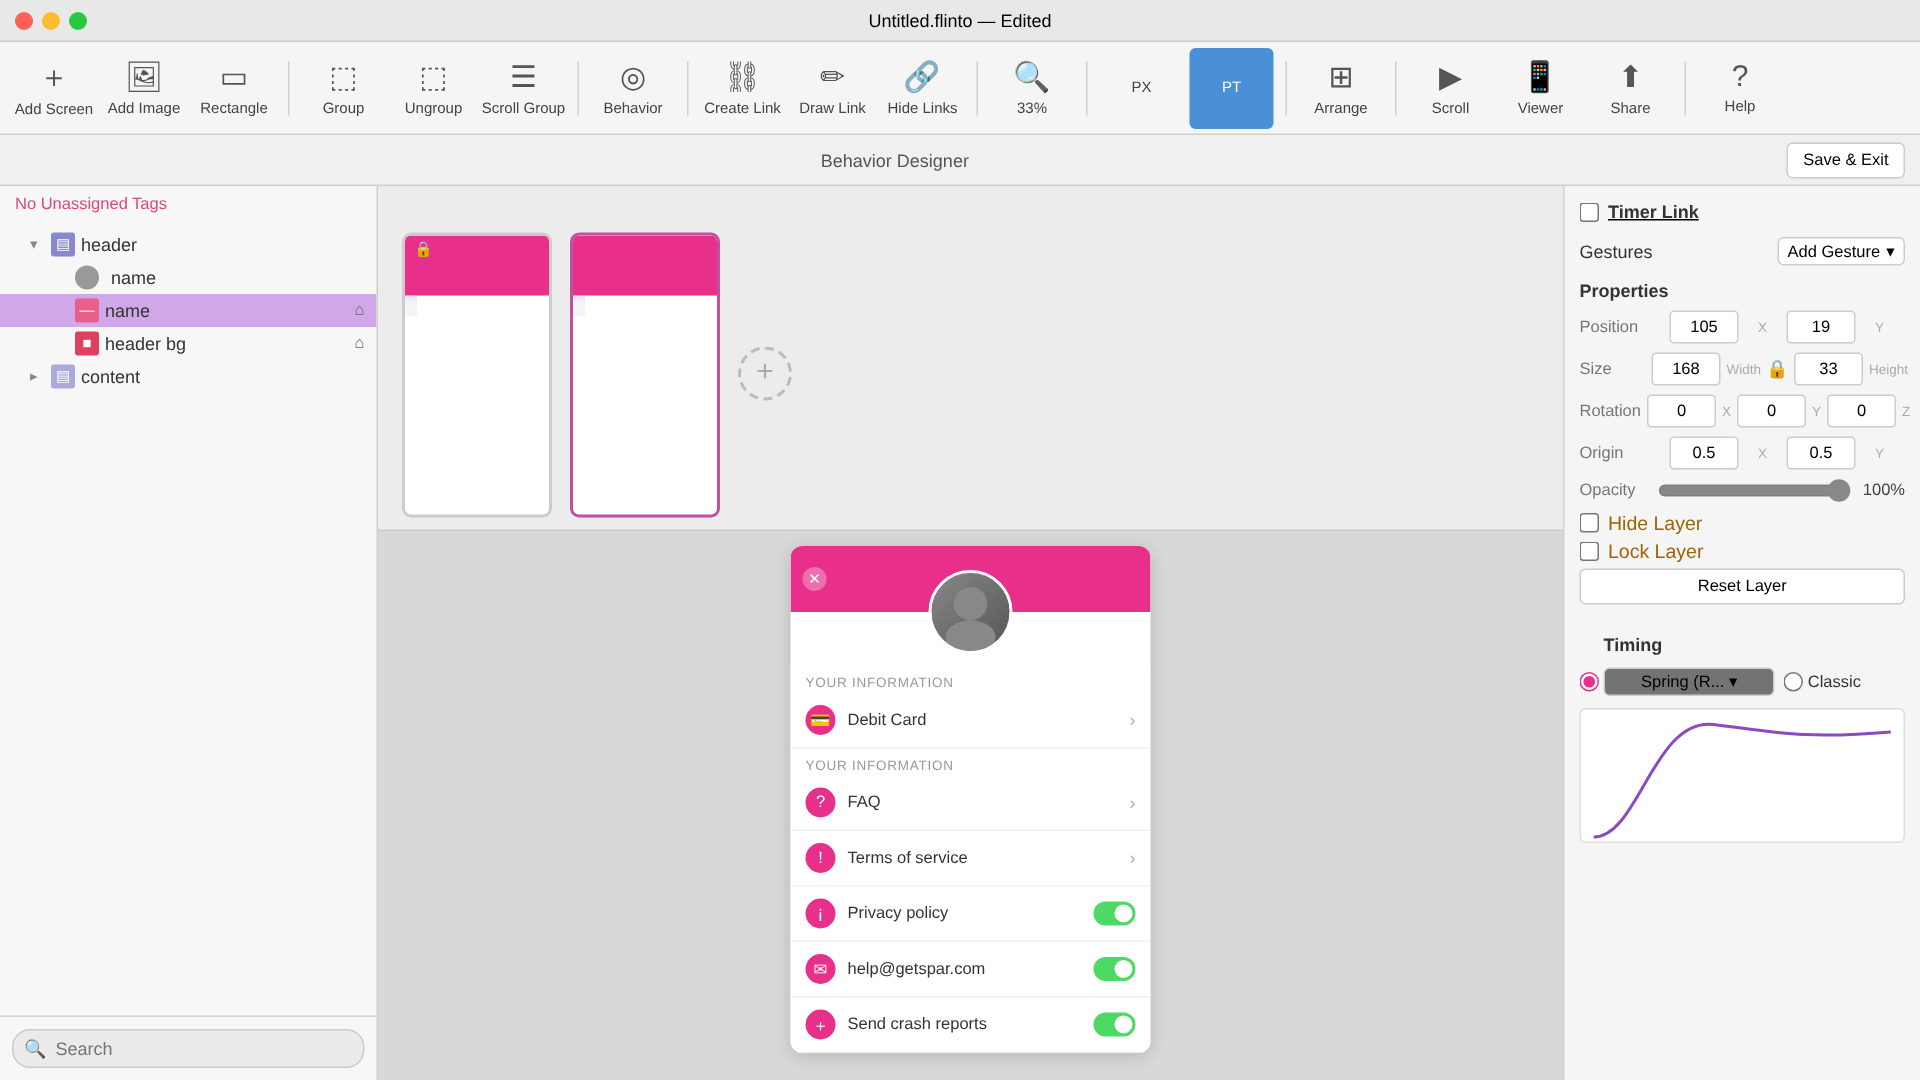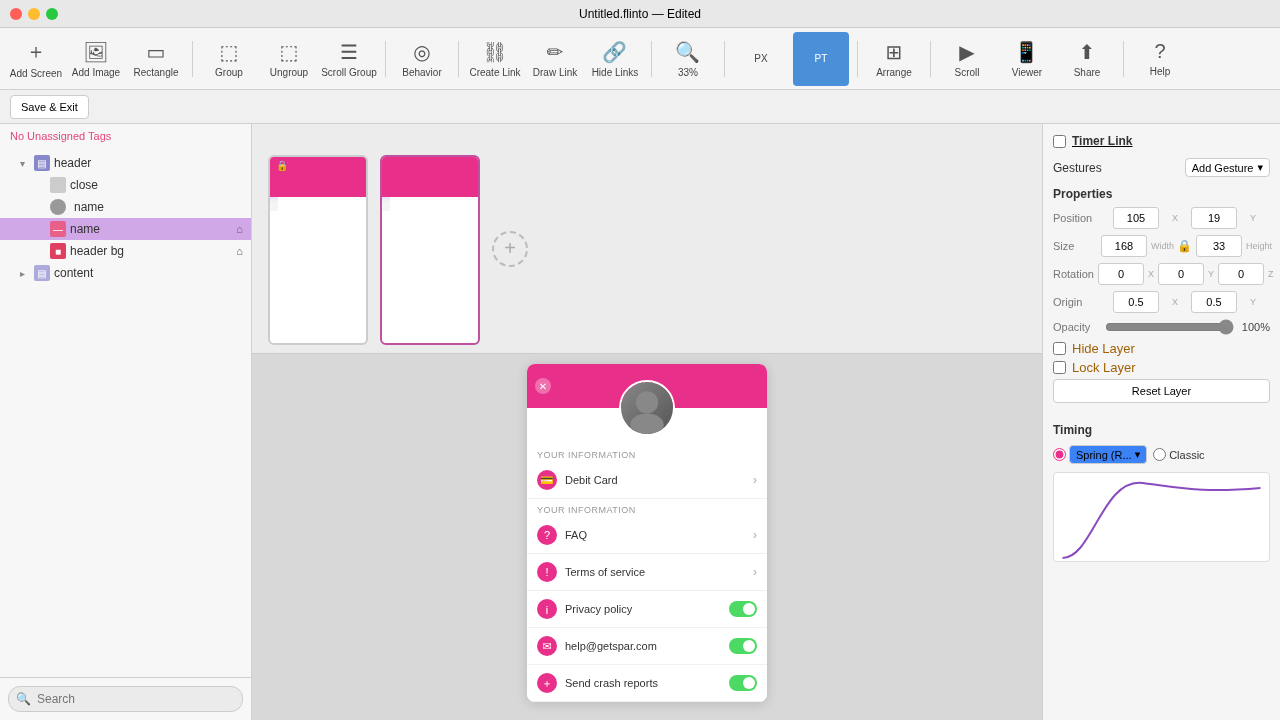--- a/index.html
+++ b/index.html
@@ -454,37 +454,37 @@
       width: 100%;
       height: 24px;
       border: 1px solid #ccc;
       border-radius: 4px;
       background: white;
       font-size: 11px;
       cursor: pointer;
     }
 
     .timing-section { margin-top: 4px; }
-    .timing-title { font-size: 12px; font-weight: 600; color: #333; margin-bottom: 8px; }
+    .timing-title { font-size: 12px; font-weight: 600; color: #333; margin-bottom: 8px; margin-left: 16px; }
     .timing-options {
       display: flex;
       align-items: center;
       gap: 6px;
       margin-bottom: 8px;
     }
     .timing-radio { display: flex; align-items: center; gap: 3px; }
     .timing-radio input { width: 13px; height: 13px; accent-color: #e8308a; }
     .timing-radio label { font-size: 11px; color: #333; }
     .timing-select {
       display: flex;
       align-items: center;
       border: 1px solid #ccc;
       border-radius: 4px;
-      padding: 2px 6px;
-      background: #3b82f6;
+      padding: 2px 24px;
+      background: #737373;
       font-size: 11px;
       gap: 3px;
       cursor: pointer;
       flex: 1;
     }
     .timing-chart {
       width: 100%;
       height: 90px;
       background: white;
       border: 1px solid #ddd;
@@ -588,40 +588,36 @@
     <span>Share</span>
   </button>
   <div class="toolbar-divider"></div>
   <button class="toolbar-btn">
     <span class="icon">?</span>
     <span>Help</span>
   </button>
 </div>
 
 <div id="behavior-bar">
+  <div class="bd-title">Behavior Designer</div>
   <button class="save-btn">Save &amp; Exit</button>
 </div>
 
 <div id="main">
 
   <div id="left-panel">
     <div id="unassigned-tags">No Unassigned Tags</div>
     <div id="layer-tree">
 
       <div class="tree-item tree-indent-1">
         <span class="tree-chevron">▾</span>
         <span class="tree-icon icon-folder">▤</span>
         <span class="tree-label">header</span>
       </div>
 
-      <div class="tree-item tree-indent-2">
-        <span class="tree-chevron"> </span>
-        <span class="tree-icon" style="background:#ccc;"> </span>
-        <span class="tree-label">close</span>
-      </div>
 
       <div class="tree-item tree-indent-2">
         <span class="tree-chevron"> </span>
         <span class="avatar-dot"></span>
         <span class="tree-label" style="margin-left:4px;">name</span>
       </div>
 
       <div class="tree-item tree-indent-2 highlighted">
         <span class="tree-chevron"> </span>
         <span class="tree-icon icon-rect-pink">—</span>

